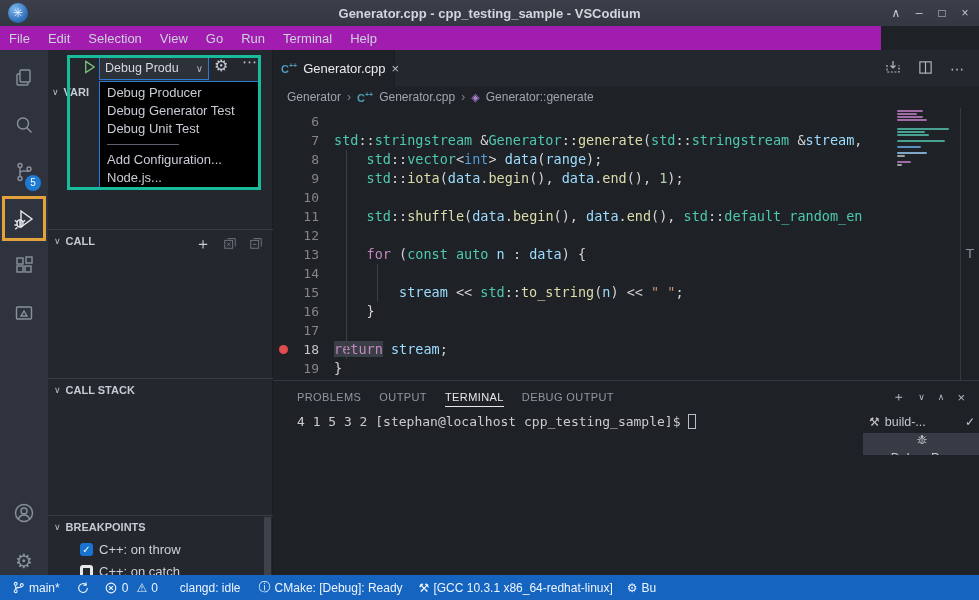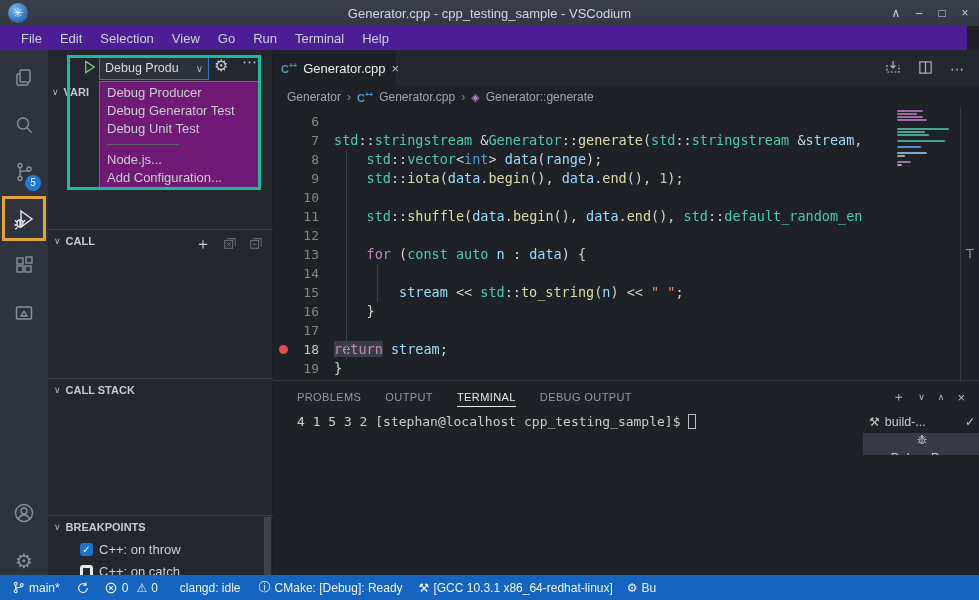--- a/index.html
+++ b/index.html
@@ -8,26 +8,26 @@
     position:relative; width:979px; height:600px; overflow:hidden;
     font-family:"Liberation Sans", sans-serif; color:#ccc; font-size:13px;
     background:#1e2126;
   }
   
   .titlebar{ position:absolute; left:0; top:0; width:979px; height:26px;
     background:linear-gradient(#3b3f4a,#343843); display:flex; align-items:center; }
   .app-logo{ position:absolute; left:8px; top:3px; width:20px; height:20px; border-radius:50%;
     background:radial-gradient(circle at 35% 30%, #7db7ee, #2b6cb8 70%);
     color:#eaf3ff; font-size:12px; line-height:20px; text-align:center; }
-  .title-text{ width:100%; text-align:center; color:#d2d6de; font-size:13px; }
+  .title-text{ width:100%; text-align:center; color:#d2d6de; font-size:13px;font-weight:bold; }
   .win-controls{ position:absolute; right:6px; top:0; height:26px; display:flex; align-items:center; gap:7px; }
   .win-btn{ width:16px; text-align:center; color:#c6cbd4; font-size:12px; cursor:default; }
   
-  .menubar{ position:absolute; left:0; top:26px; width:967px; height:24px; background:#4c1d95;
-    display:flex; align-items:center; padding-left:12px; }
+  .menubar{ position:absolute; left:0; top:26px; width:881px; height:24px; background:#a21caf;
+    display:flex; align-items:center; padding-left:0; }
   .menu-item{ padding:3px 9px; color:#ccd2dc; font-size:13px; border-radius:3px; }
   
   .activitybar{ position:absolute; left:0; top:50px; width:48px; height:525px; background:#2f333d; }
   .act-icon{ position:absolute; left:0; width:48px; height:46px; display:flex; align-items:center; justify-content:center; }
   .act-icon svg{ stroke:#8b919c; fill:none; stroke-width:1.4; }
   .act-icon.active svg{ stroke:#e8eaee; }
   .scm-badge{ position:absolute; left:25px; top:26px; min-width:16px; height:16px; border-radius:9px;
     background:#1e7ad4; color:#fff; font-size:10px; line-height:16px; text-align:center; padding:0 3px; }
   .act-gear{ font-family:"DejaVu Sans", sans-serif; font-size:20px; color:#8b919c; }
   
@@ -36,21 +36,21 @@
   .dbg-toolbar{ position:absolute; left:0; top:5px; width:225px; height:28px; }
   .dbg-play{ position:absolute; left:34px; top:4px; }
   .dbg-select{ position:absolute; left:51px; top:1px; width:110px; height:24px; background:#2d313a;
     border:1.5px solid #2d7ad2; display:flex; align-items:center; padding:0 5px; color:#d5d9e0; font-size:12.5px; }
   .dbg-select .sel-label{ flex:1; white-space:nowrap; overflow:hidden; }
   .dbg-select .sel-arrow{ color:#aeb4be; font-size:10px; }
   .dbg-gear{ position:absolute; left:166px; top:1px; font-family:"DejaVu Sans", sans-serif; font-size:16px; color:#c2c7cf; }
   .dbg-more{ position:absolute; left:194px; top:-2px; color:#c2c7cf; font-size:15px; letter-spacing:1px; }
   .vari-row{ position:absolute; left:4px; top:36px; color:#c5cad3; font-size:11px; font-weight:bold; display:flex; gap:5px; align-items:center; }
   .chev{ font-family:"DejaVu Sans", sans-serif; font-size:9px; color:#b9bec7; font-weight:normal; }
-  .dropdown-list{ position:absolute; left:51px; top:31px; width:160px; height:109px; background:#701a75;
+  .dropdown-list{ position:absolute; left:51px; top:31px; width:160px; height:109px; background:#000000;
     border:1px solid #2d7ad2; z-index:5; padding-top:2px; }
   .dd-item{ height:18px; line-height:18px; padding-left:7px; color:#c8ccd4; font-size:13px; white-space:nowrap; }
   .dd-sep{ border-top:1px solid #5a5f68; margin:6px 0 6px 7px; width:72px; }
   .section{ position:absolute; left:0; width:225px; border-top:1px solid #383c44; }
   .section-header{ height:22px; display:flex; align-items:center; padding-left:6px; gap:5px;
     color:#c5cad3; font-size:11px; font-weight:bold; }
   .sec-actions{ position:absolute; right:10px; top:4px; display:flex; gap:12px; align-items:center; }
   .sec-plus{ color:#c8cdd6; font-size:16px; font-weight:normal; }
   .sec-dim svg{ stroke:#6f747e; fill:none; stroke-width:1.1; }
   .bp-row{ display:flex; align-items:center; gap:6px; padding-left:32px; height:22px; color:#ccd1d9; font-size:13px; }
@@ -90,21 +90,21 @@
   .tk-num{ color:#b5cea8; } .tk-str{ color:#ce9178; } .tk-op{ color:#d4d4d4; }
   .tk-hl{ background:#3a3f47; }
   .indent-guide{ position:absolute; width:1px; background:#3c4045; }
   
   .minimap{ position:absolute; left:624px; top:60px; width:56px; height:268px; }
   .mm-row{ height:2px; margin-bottom:1px; border-radius:1px; }
   .scrollzone{ position:absolute; left:687px; top:58px; width:19px; height:272px; border-left:1px solid #35393f; }
   .scroll-marker{ position:absolute; left:5px; top:138px; color:#8a8f98; font-size:13px; font-family:"DejaVu Sans", sans-serif; }
   
   .panel{ position:absolute; left:273px; top:380px; width:706px; height:195px; background:#1e2126; border-top:1px solid #34383e; }
-  .panel-tabs{ position:absolute; left:24px; top:0; height:30px; display:flex; gap:24px; align-items:center; }
+  .panel-tabs{ position:absolute; left:24px; top:0; height:30px; display:flex; gap:18px; align-items:center; }
   .panel-tab{ font-size:11px; letter-spacing:.4px; color:#9198a1; padding:5px 0 3px 0; border-bottom:1px solid transparent; }
   .panel-tab.active{ color:#e7e7e7; border-bottom:1px solid #e7e7e7; }
   .panel-actions{ position:absolute; right:14px; top:7px; display:flex; gap:13px; align-items:center; color:#b6bbc4; }
   .pa{ font-size:13px; } .pa.small{ font-size:9px; }
   .term-body{ position:absolute; left:24px; top:33px; width:560px; font-family:"DejaVu Sans Mono", monospace;
     font-size:13px; color:#cccccc; white-space:pre; display:flex; align-items:center; }
   .term-cursor{ display:inline-block; width:8px; height:15px; border:1px solid #b9bfc7; margin-left:7px; }
   .term-list{ position:absolute; right:0; top:30px; width:116px; }
   .term-row{ height:22px; display:flex; align-items:center; gap:5px; padding:0 4px 0 6px; color:#c3c8d0; font-size:12.5px; }
   .term-row.selected{ background:#363b45;flex-direction:column; }
@@ -218,22 +218,22 @@
     <div class="vari-row">
       <span class="chev">∨</span>
       <span>VARI</span>
     </div>
 
     <div class="dropdown-list">
         <div class="dd-item">Debug Producer</div>
         <div class="dd-item">Debug Generator Test</div>
         <div class="dd-item">Debug Unit Test</div>
         <div class="dd-sep"></div>
+        <div class="dd-item">Add Configuration...</div>
         <div class="dd-item">Node.js...</div>
-        <div class="dd-item">Add Configuration...</div>
       </div>
 
     <div class="section" style="top:179px; height:142px;">
       <div class="section-header">
         <span class="chev">∨</span>
         <span>CALL</span>
       </div>
       <div class="sec-actions">
         <span class="sec-plus">＋</span>
         <span class="sec-dim">

